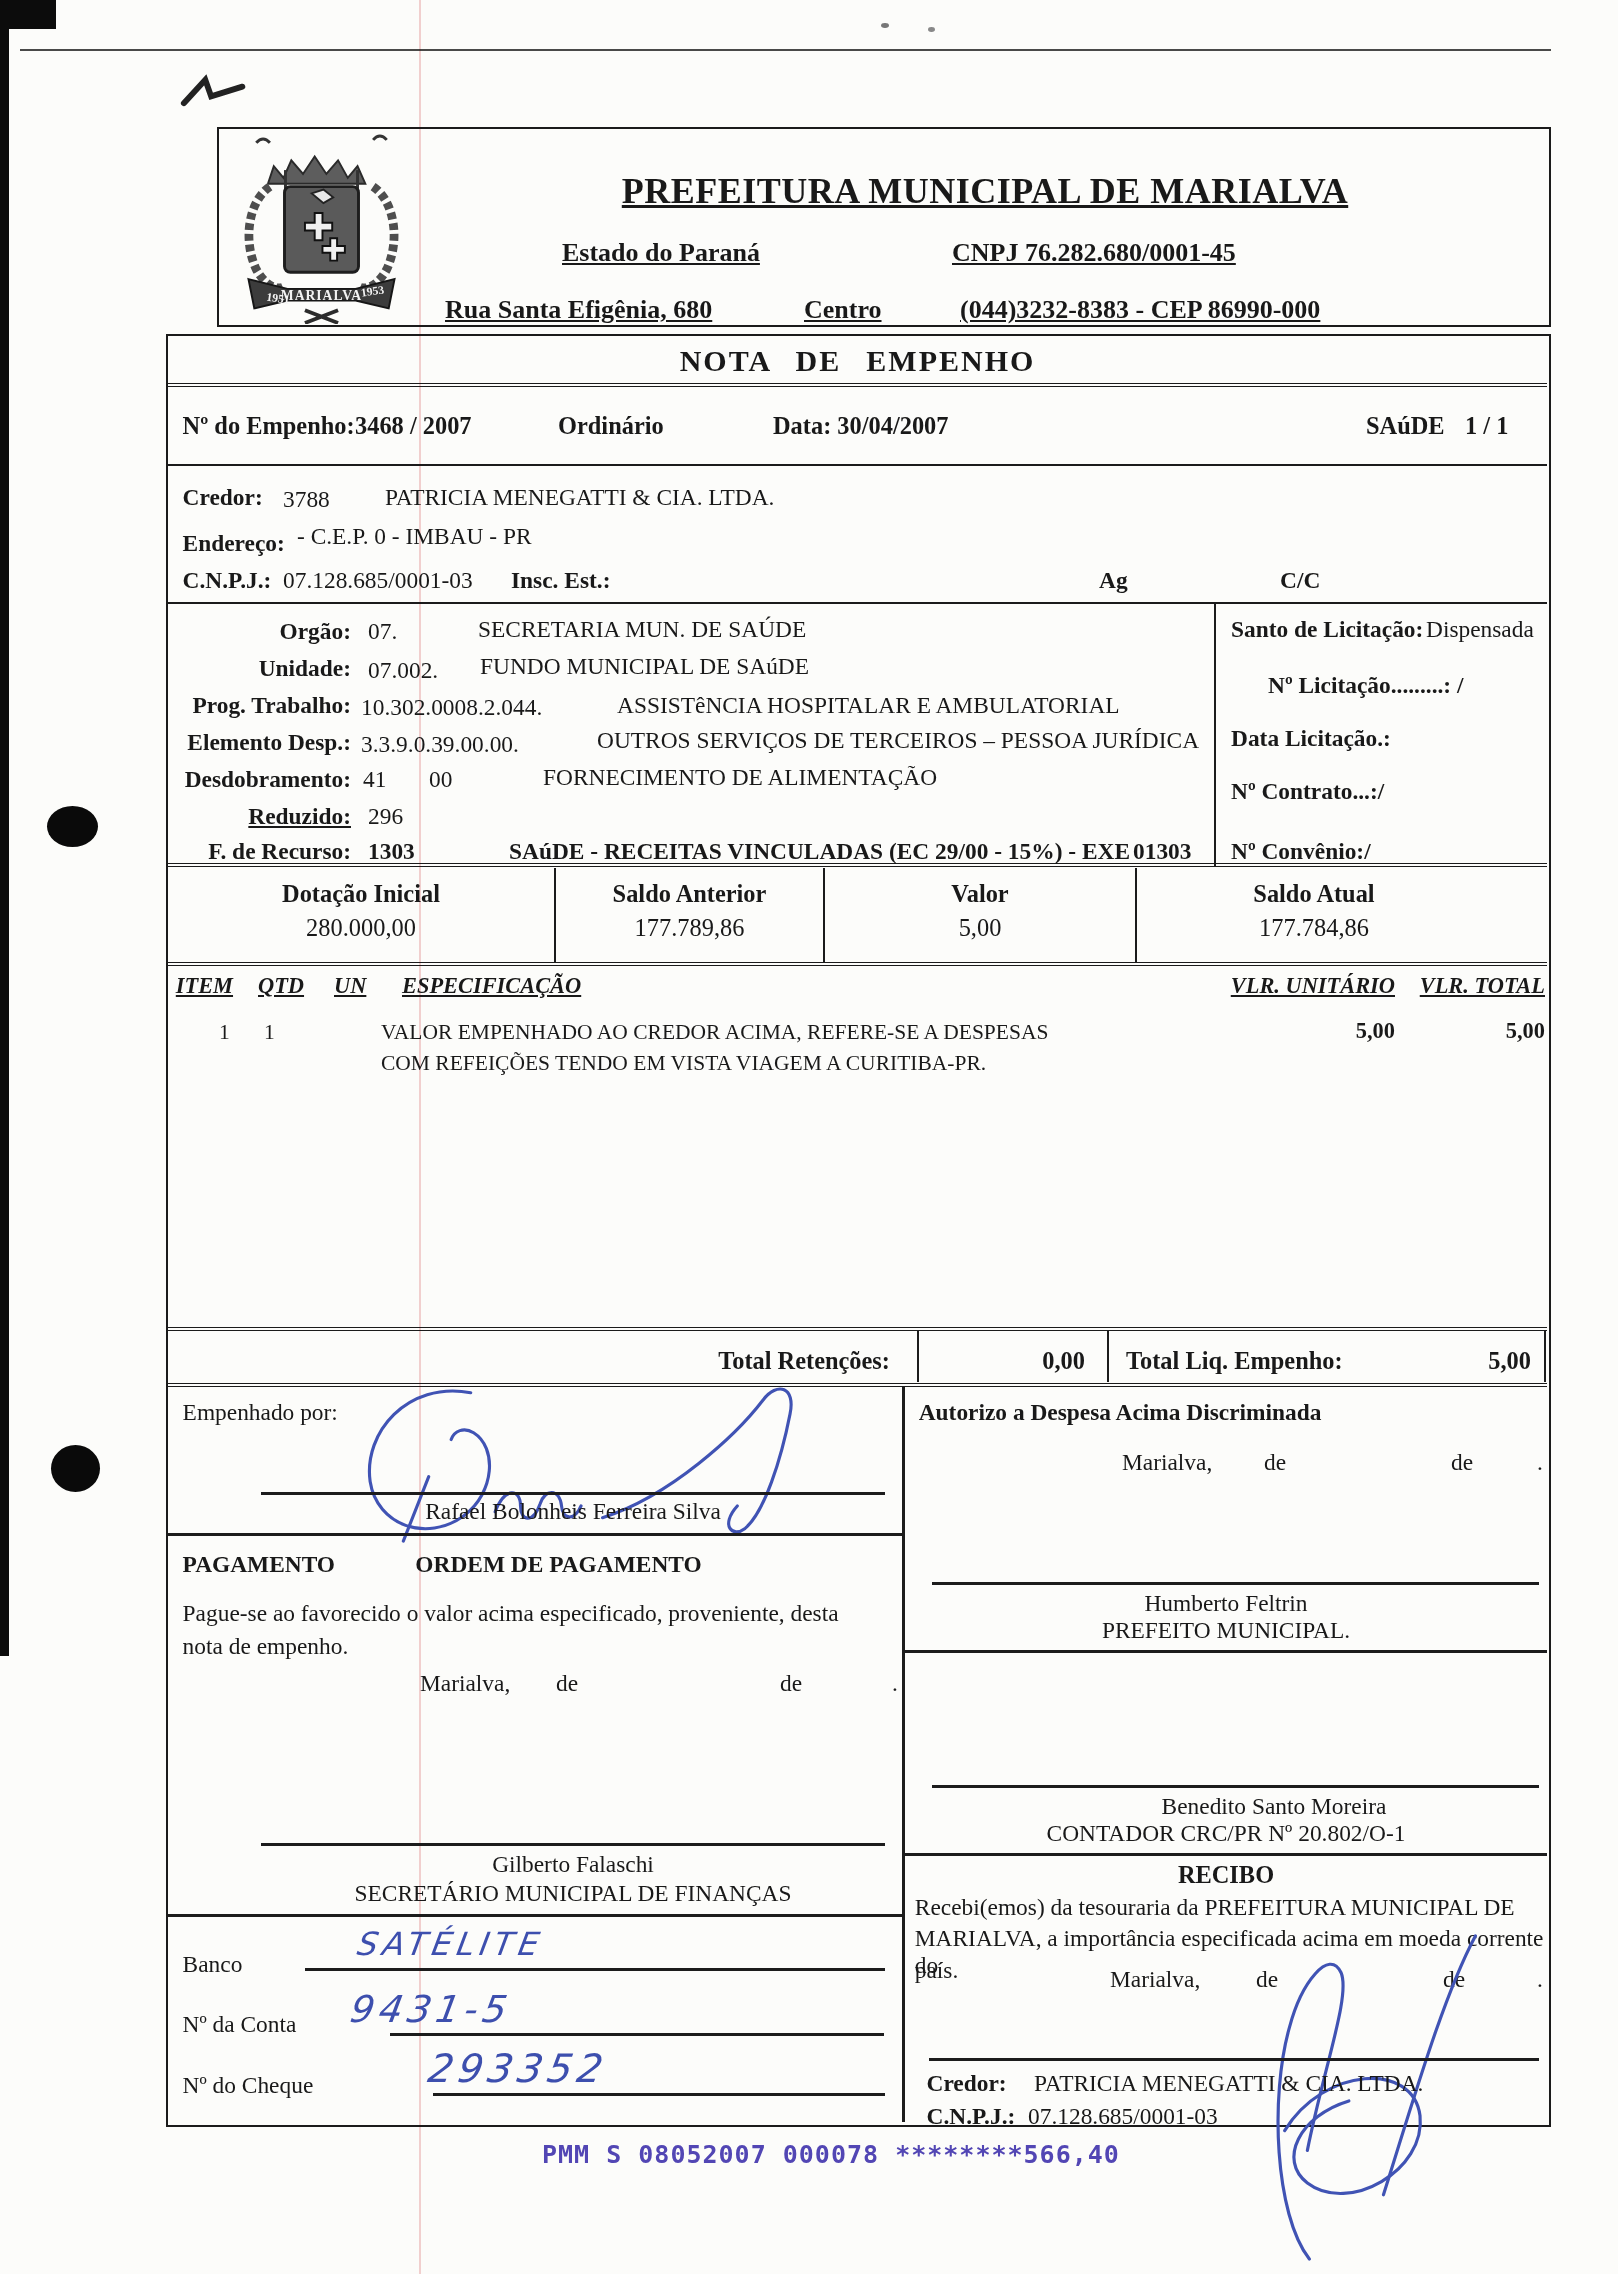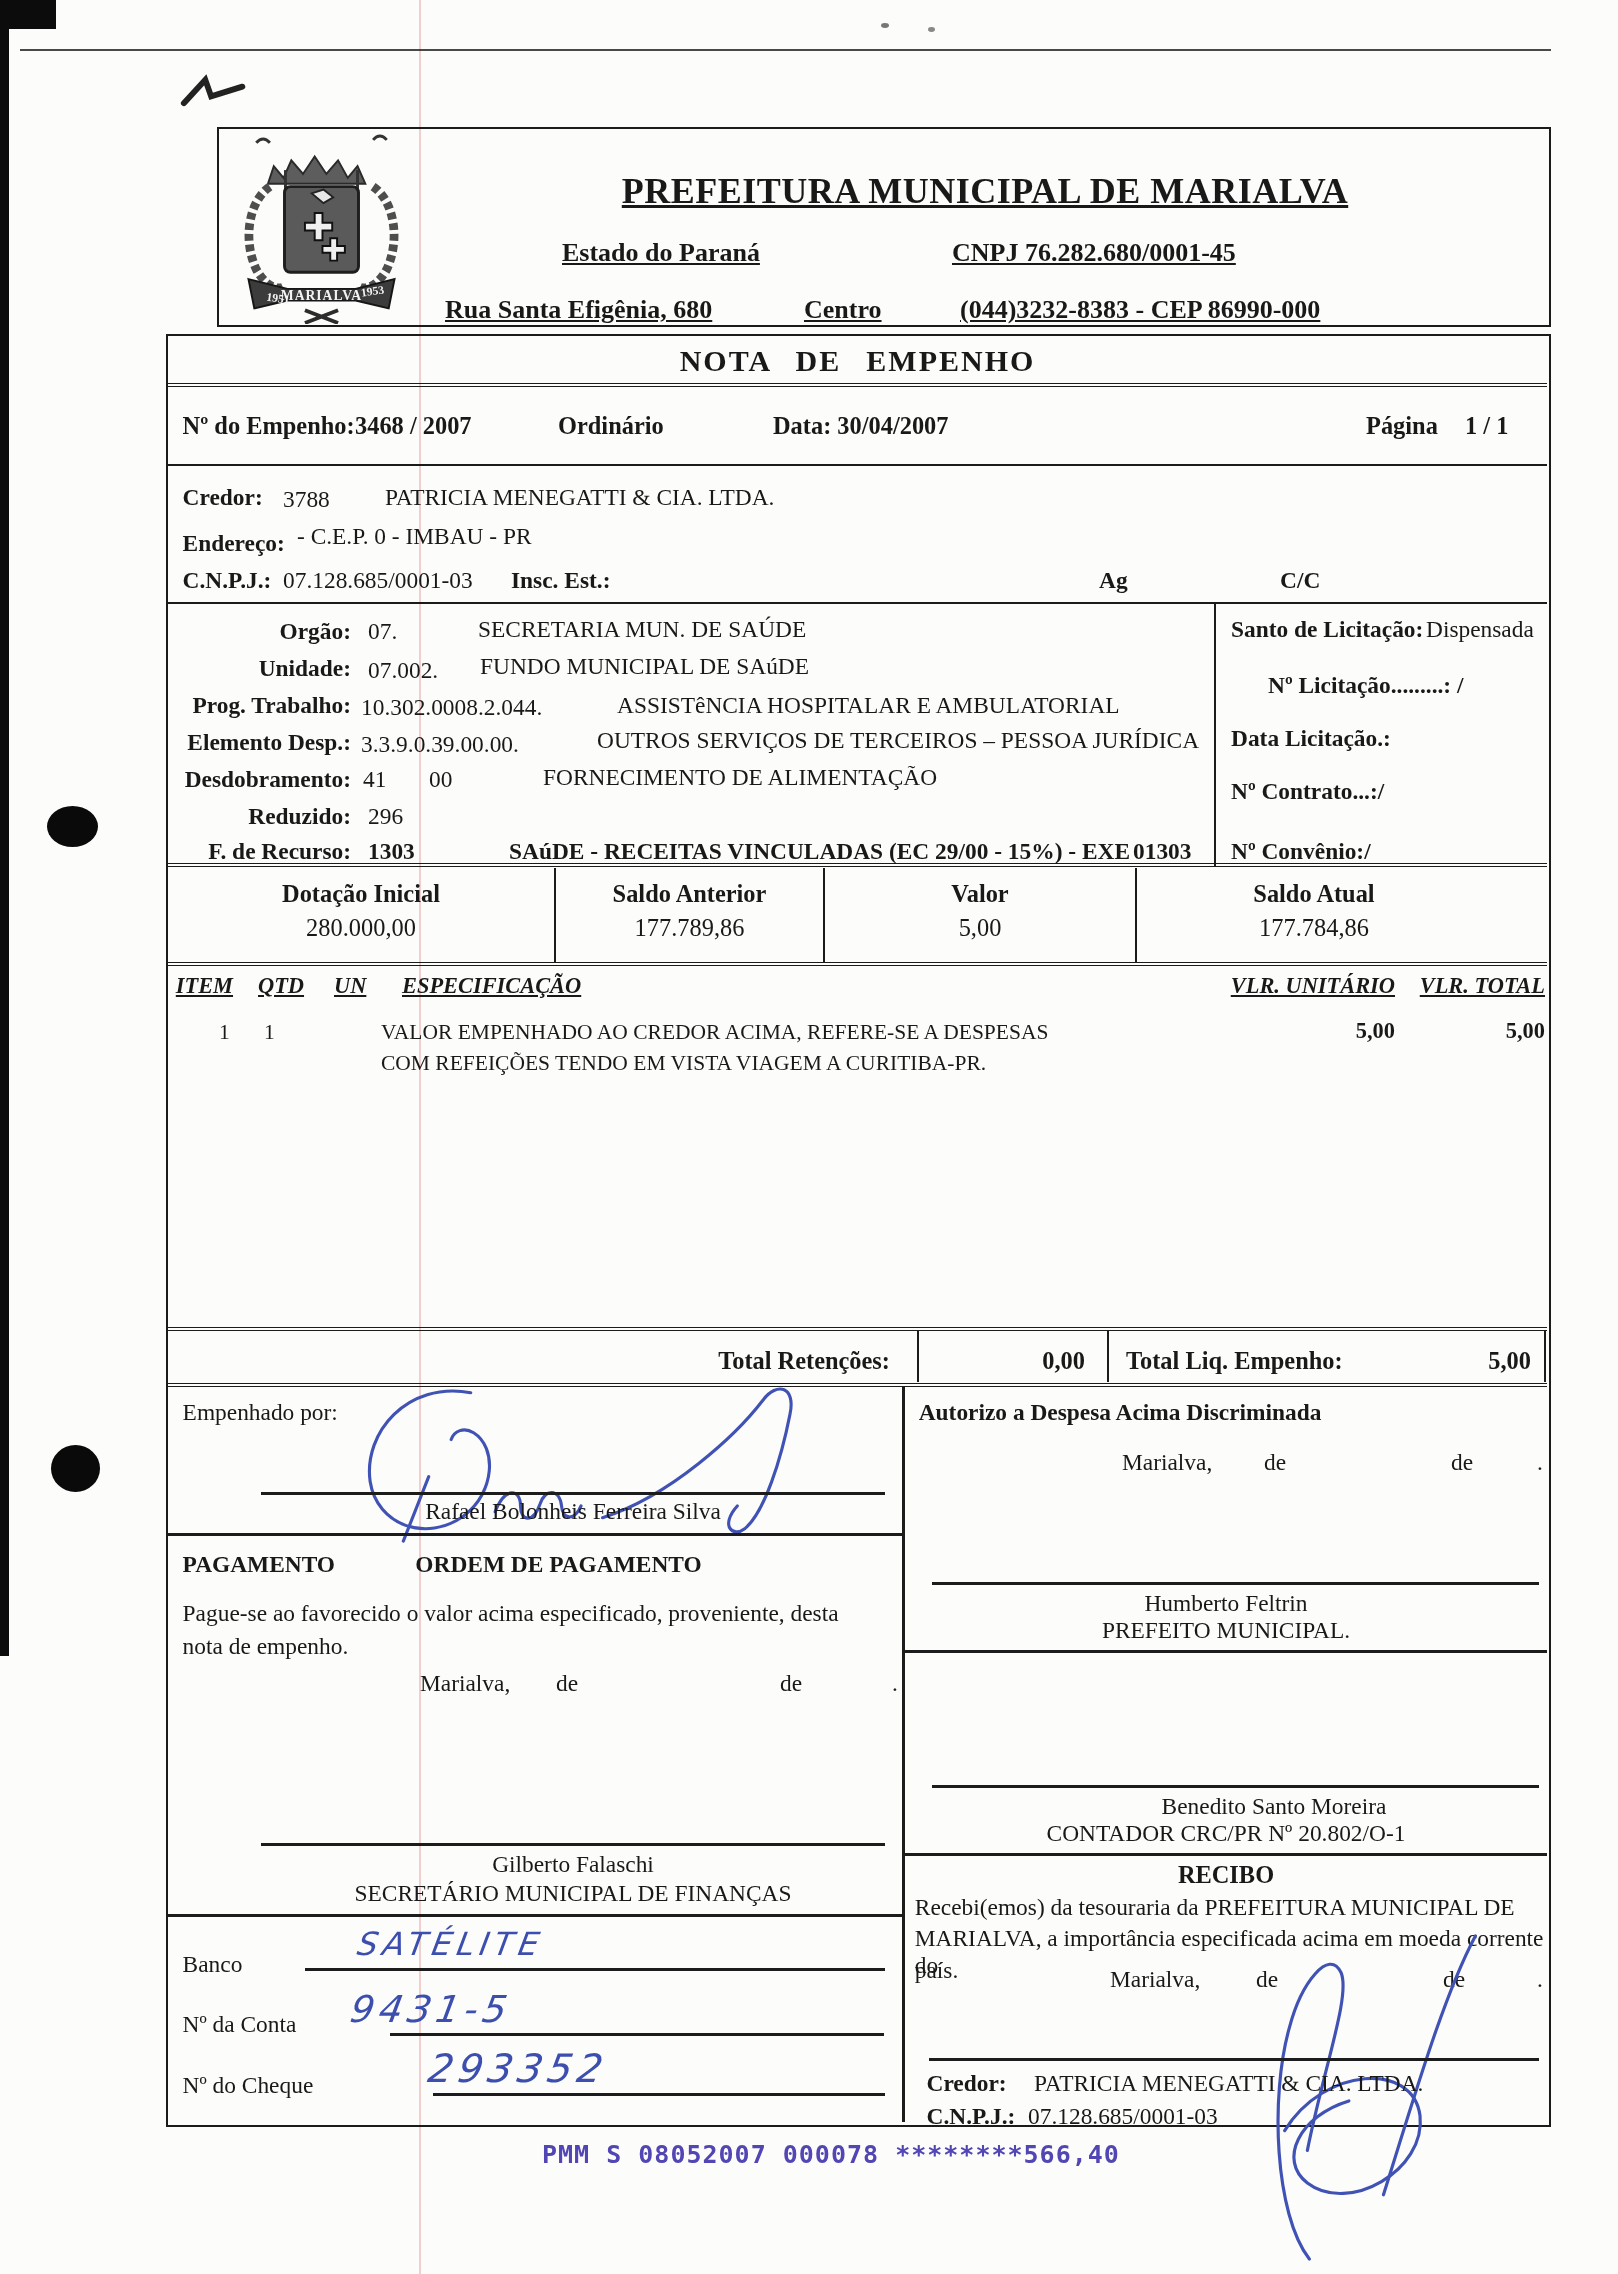--- a/index.html
+++ b/index.html
@@ -79,21 +79,21 @@
 
     <div class="sect ctr" style="top:0;height:51px;border-bottom:4.9px double #1b1b1b;">
       <span class="b" style="font-size:30px;line-height:49px;letter-spacing:2px;word-spacing:15.6px;">NOTA  DE  EMPENHO</span>
     </div>
 
     <div class="sect" style="top:51px;height:79px;border-bottom:2px solid #1b1b1b;">
       <span class="abs b fs25" style="left:14.6px;top:25px;">Nº do Empenho:</span>
       <span class="abs b fs25" style="left:187px;top:25px;">3468 / 2007</span>
       <span class="abs b fs25" style="left:390px;top:25px;">Ordinário</span>
       <span class="abs b fs25" style="left:605px;top:25px;">Data: 30/04/2007</span>
-      <span class="abs b fs25" style="left:1198px;top:25px;">Página</span>
+      <span class="abs b fs25" style="left:1198px;top:25px;">SAúDE</span>
       <span class="abs b fs25" style="left:1297px;top:25px;">1 / 1</span>
     </div>
 
     <div class="sect" style="top:130px;height:138px;border-bottom:2.9px solid #1b1b1b;">
       <span class="abs b fs24" style="left:14.6px;top:17.6px;">Credor:</span>
       <span class="abs fs24" style="left:115px;top:19.5px;">3788</span>
       <span class="abs fs24" style="left:217px;top:17.6px;">PATRICIA MENEGATTI &amp; CIA. LTDA.</span>
       <span class="abs b fs24" style="left:14.6px;top:64px;">Endereço:</span>
       <span class="abs fs24" style="left:129px;top:57px;">-  C.E.P. 0  -  IMBAU  -  PR</span>
       <span class="abs b fs24" style="left:14.6px;top:101px;">C.N.P.J.:</span>
@@ -120,21 +120,21 @@
 
       <span class="abs b fs24 rt" style="left:0;top:125px;width:183px;">Elemento Desp.:</span>
       <span class="abs fs24" style="left:193px;top:127px;">3.3.9.0.39.00.00.</span>
       <span class="abs fs24" style="left:429px;top:123px;">OUTROS SERVIÇOS DE TERCEIROS – PESSOA JURÍDICA</span>
 
       <span class="abs b fs24 rt" style="left:0;top:162px;width:183px;">Desdobramento:</span>
       <span class="abs fs24" style="left:195px;top:162px;">41</span>
       <span class="abs fs24" style="left:261px;top:162px;">00</span>
       <span class="abs fs24" style="left:375px;top:160px;">FORNECIMENTO DE ALIMENTAÇÃO</span>
 
-      <span class="abs b fs24 rt" style="left:0;top:199px;width:183px;">Reduzido:</span>
+      <span class="abs b fs24 rt" style="left:0;top:199px;width:183px;text-decoration:underline;">Reduzido:</span>
       <span class="abs fs24" style="left:200px;top:199px;">296</span>
 
       <span class="abs b fs24 rt" style="left:0;top:234px;width:183px;">F. de Recurso:</span>
       <span class="abs b fs24" style="left:200px;top:234px;">1303</span>
       <span class="abs b fs24" style="left:341px;top:234px;">SAúDE - RECEITAS VINCULADAS (EC 29/00 - 15%) - EXE</span>
       <span class="abs b fs24" style="left:965px;top:234px;">01303</span>
 
       <span class="abs b fs24" style="left:1063px;top:11.7px;">Santo de Licitação:</span>
       <span class="abs fs24" style="left:1258px;top:11.7px;">Dispensada</span>
       <span class="abs b fs24" style="left:1100px;top:68px;">Nº Licitação.........: /</span>

